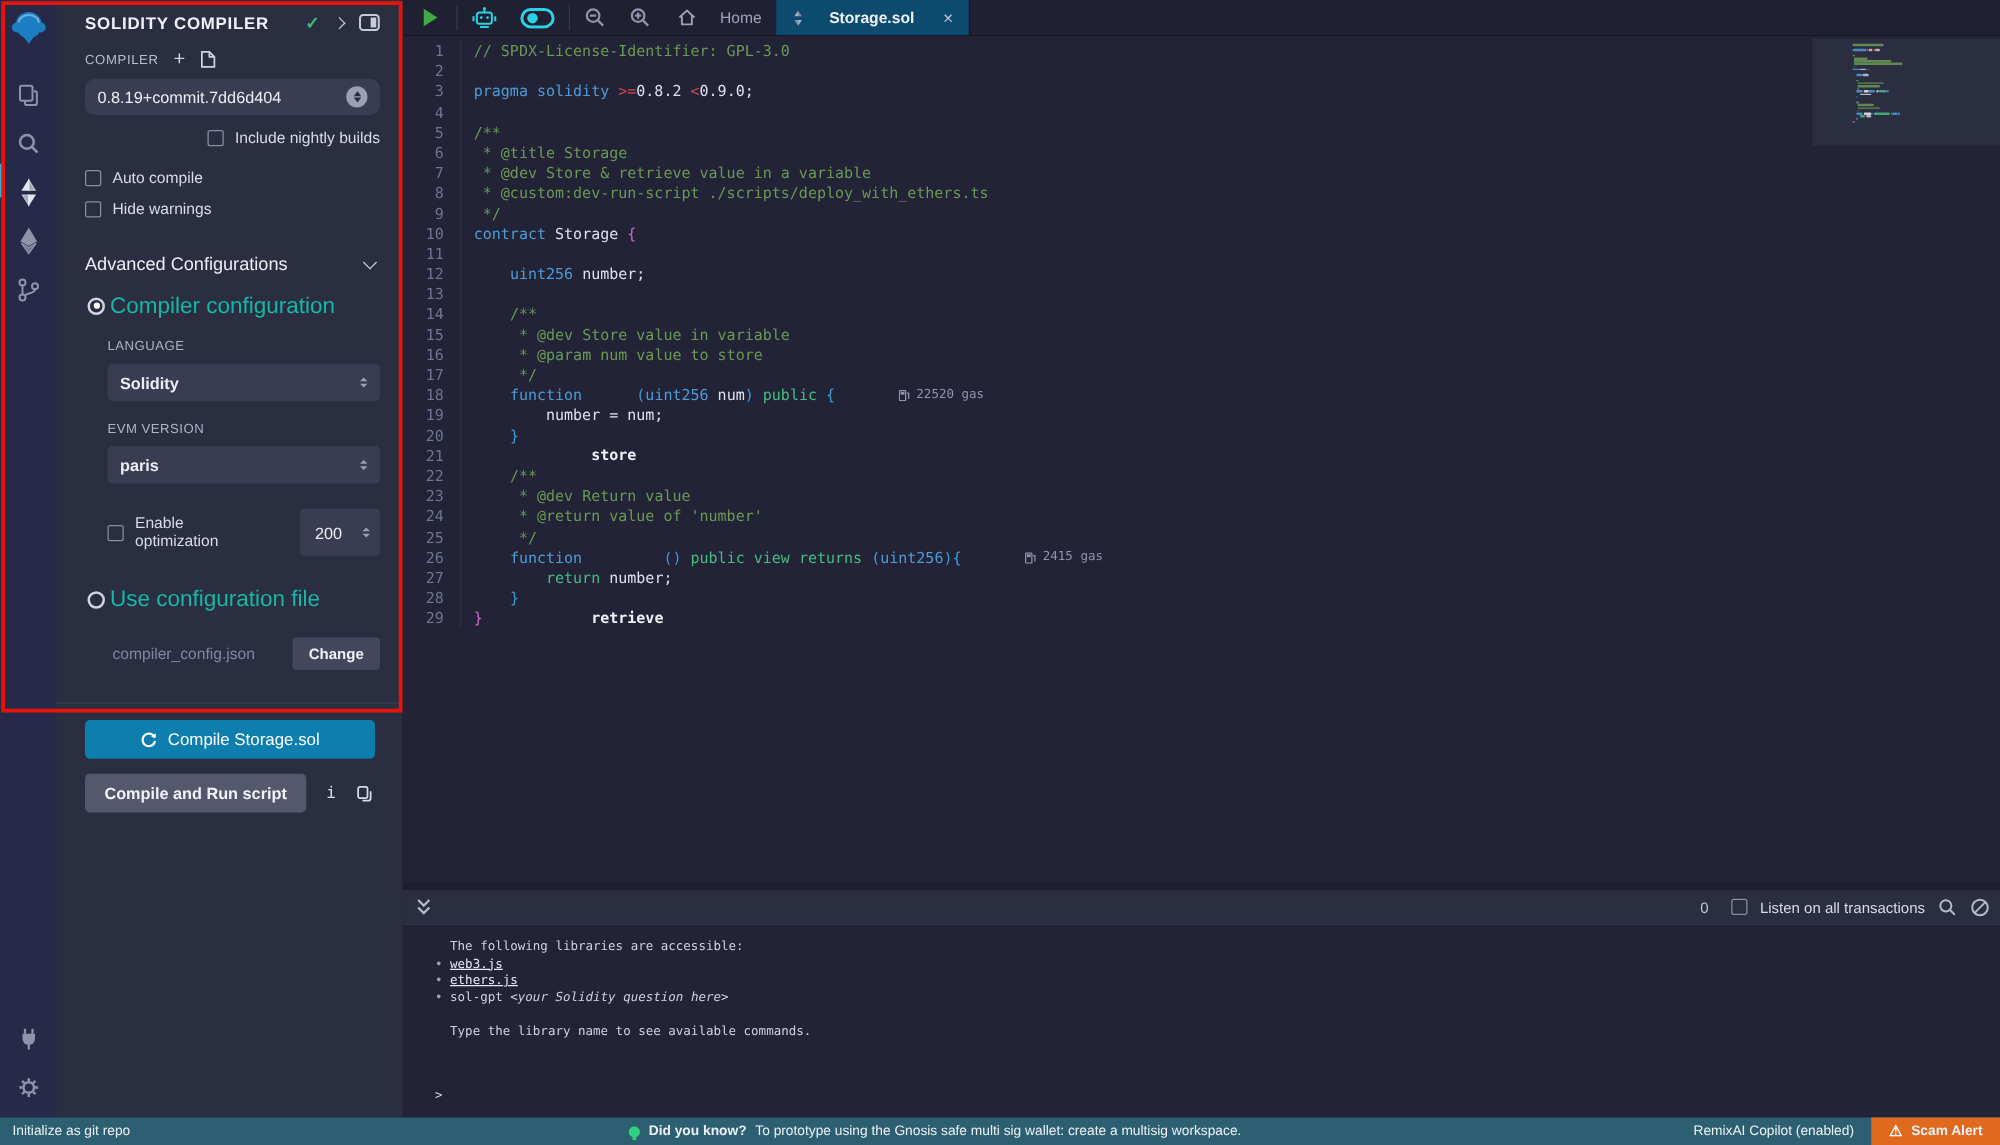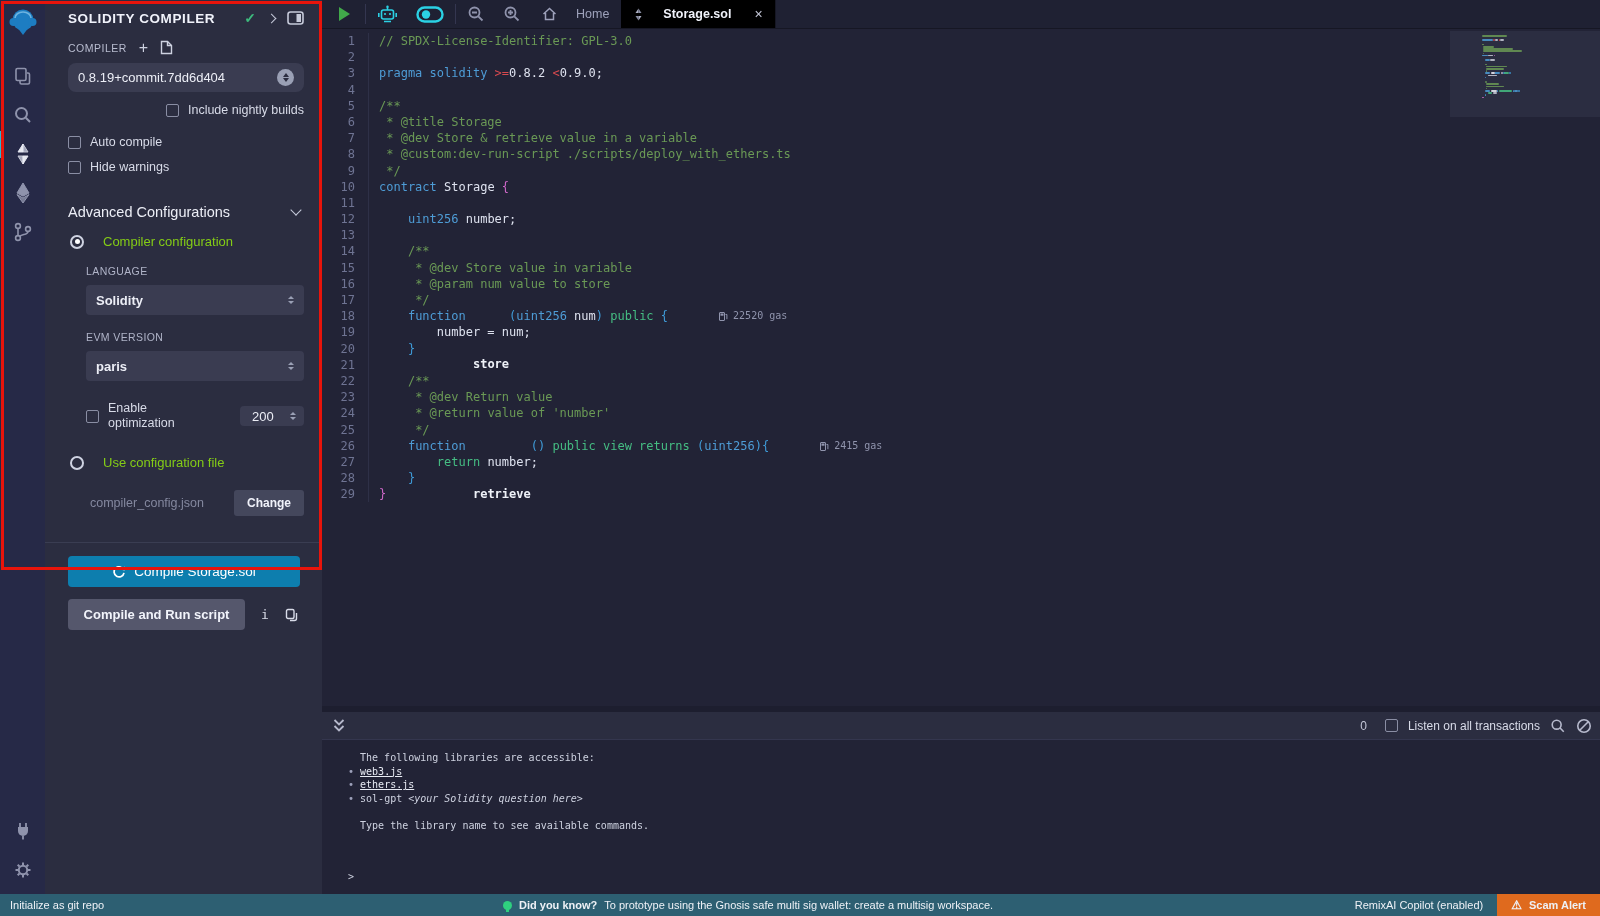--- a/index.html
+++ b/index.html
@@ -45,31 +45,31 @@
   .cb-row { display:flex; align-items:center; gap:9px; font-size:12.5px; color:#d8dbe8; }
   .checkbox { width:13px; height:13px; border:1px solid #8a8ea4; border-radius:2px; background:transparent;
     flex-shrink:0; cursor:pointer; }
   .nightly-row { justify-content:flex-end; margin-top:11px; }
   .auto-row { margin-top:18px; }
   .warn-row { margin-top:11px; }
   .adv-heading-row { display:flex; align-items:center; margin-top:30px; }
   .adv-heading { font-size:14.5px; color:#eceef6; flex:1; }
   .chev-down { width:8px; height:8px; border-right:1.8px solid #c6cada; border-bottom:1.8px solid #c6cada;
     transform:rotate(45deg); margin-right:4px; margin-top:-4px; cursor:pointer; }
-  .radio-row { display:flex; align-items:center; gap:19px; margin-top:14px; font-size:13px; color:#84cc16; }
+  .radio-row { display:flex; align-items:center; gap:4px; margin-top:14px; font-size:18px; color:#14b8a6; }
   .radio { width:14px; height:14px; border:2px solid #cfd3e2; border-radius:50%; position:relative;
     flex-shrink:0; margin-left:2px; cursor:pointer; }
   .radio.sel::after { content:""; position:absolute; left:2.5px; top:2.5px; width:5px; height:5px;
     border-radius:50%; background:#ffffff; }
   .field-label { font-size:10.5px; color:#b0b4c8; letter-spacing:.4px; margin:16px 0 0 18px; }
   .field-select { margin-left:18px; height:30px; border-radius:4px; }
   .field-select .sel-text { font-weight:bold; }
   .opt-row { display:flex; align-items:center; margin:20px 0 0 18px; }
   .opt-label { font-size:12.5px; color:#d8dbe8; width:92px; margin-left:9px; line-height:15px; }
-  .runs-input { margin-left:auto; width:64px; background:#3a3c51; border-radius:4px; height:20px;
+  .runs-input { margin-left:auto; width:64px; background:#3a3c51; border-radius:4px; height:38px;
     display:flex; align-items:center; padding:0 8px 0 12px; }
   .runs-input .sel-text { flex:1; font-size:13px; color:#eceef6; }
   .config-row { display:flex; align-items:center; margin:20px 0 0 22px; }
   .config-name { font-size:12.5px; color:#84889f; flex:1; }
   .change-btn { background:#44475c; border:none; border-radius:3px; color:#f0f2fa; font-weight:bold;
     font-size:12px; padding:6px 13px; cursor:pointer; font-family:"Liberation Sans",sans-serif; }
   .panel-divider { border-top:1px solid #3a3d52; margin:26px -18px 0 -23px; }
   .compile-btn { margin-top:13px; width:232px; height:31px; background:#0d7eae; border:none; border-radius:4px;
     color:#ffffff; font-size:13.5px; display:flex; align-items:center; justify-content:center; gap:8px;
     cursor:pointer; font-family:"Liberation Sans",sans-serif; }
@@ -80,21 +80,21 @@
 
   
   .workspace { flex:1; display:flex; flex-direction:column; min-width:0; }
   .tabbar { height:29px; background:#1f2133; display:flex; align-items:stretch; flex-shrink:0;
     border-bottom:1px solid #161724; }
   .tb-item { display:flex; align-items:center; padding:0 9px; cursor:pointer; }
   .play-tri { width:0; height:0; border-top:7px solid transparent; border-bottom:7px solid transparent;
     border-left:11px solid #41a94a; margin:0 4px 0 8px; }
   .tb-sep { width:1px; background:#343650; margin:4px 2px; }
   .tab { display:flex; align-items:center; gap:19px; padding:0 12px; font-size:12.5px; color:#9da1ba; cursor:pointer; }
-  .tab.active { background:#000000; color:#f0f2fa; font-weight:bold; border-right:1px solid #161724; }
+  .tab.active { background:#0c4a6e; color:#f0f2fa; font-weight:bold; border-right:1px solid #161724; }
   .tab .close-x { color:#c3c6d6; font-size:14px; font-weight:normal; margin-left:4px; }
 
   
   .editor { flex:1; position:relative; background:#222336; overflow:hidden;
     font-family:"DejaVu Sans Mono",monospace; }
   .code-rows { position:absolute; left:0; top:4px; right:150px; }
   .crow { display:flex; height:16.2px; font-size:12px; line-height:16.2px; white-space:pre; }
   .crow .num { width:46px; text-align:right; padding-right:13px; color:#6f7493; flex-shrink:0; }
   .crow .txt { border-left:1px solid #2e3047; padding-left:10px; display:flex; }
   .tk-c { color:#6a9955; } .tk-k { color:#4e9cd6; } .tk-kg { color:#45bd83; }

